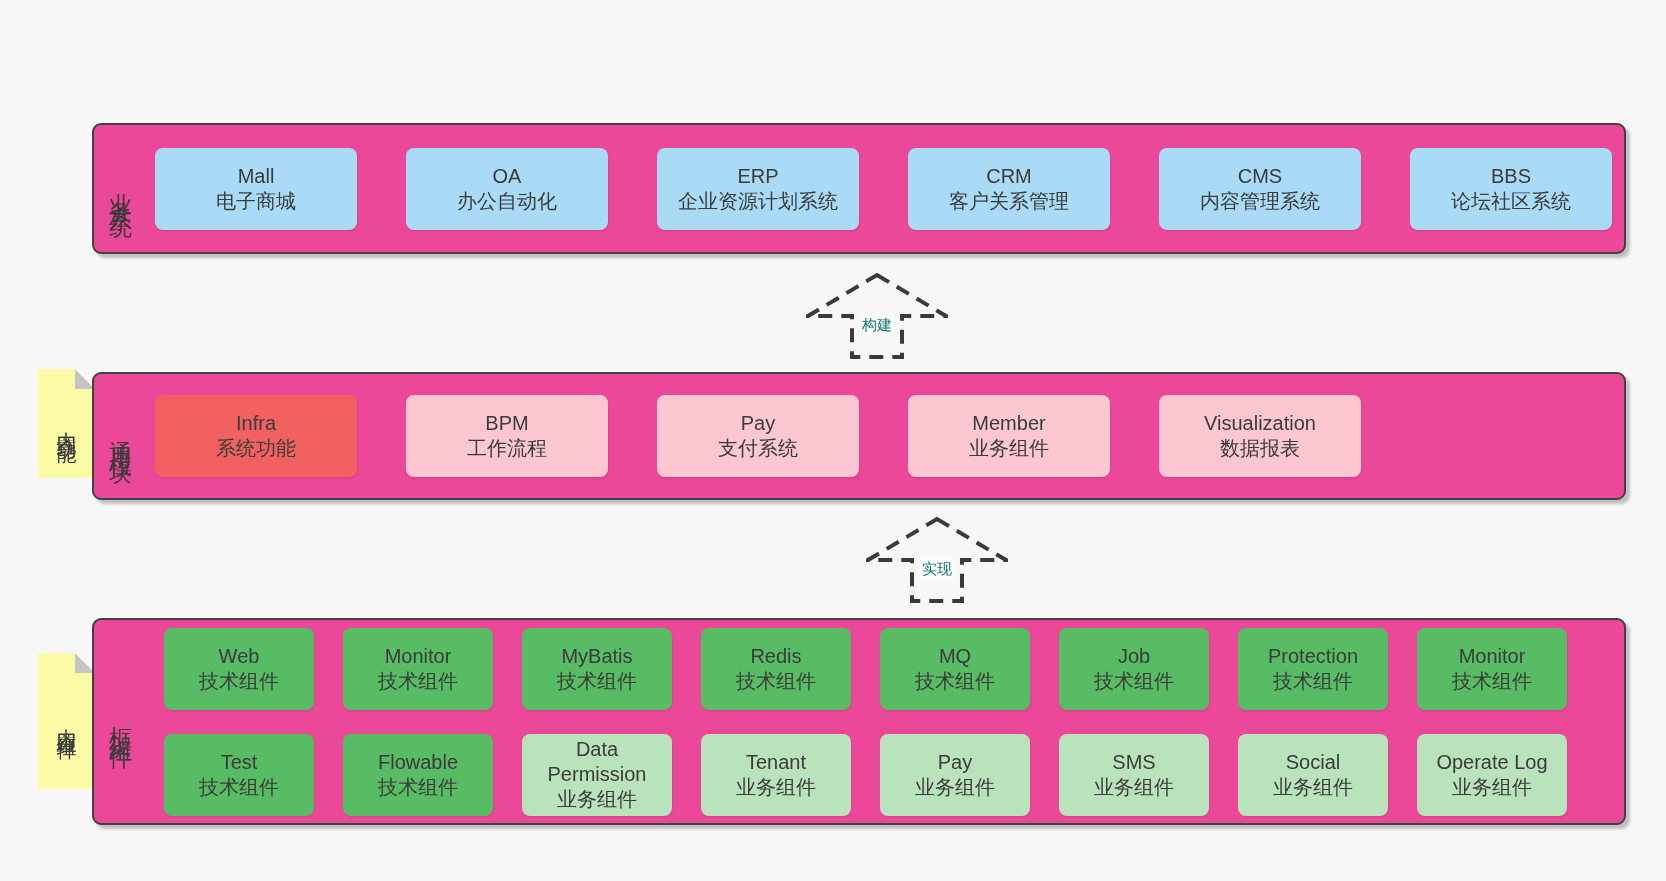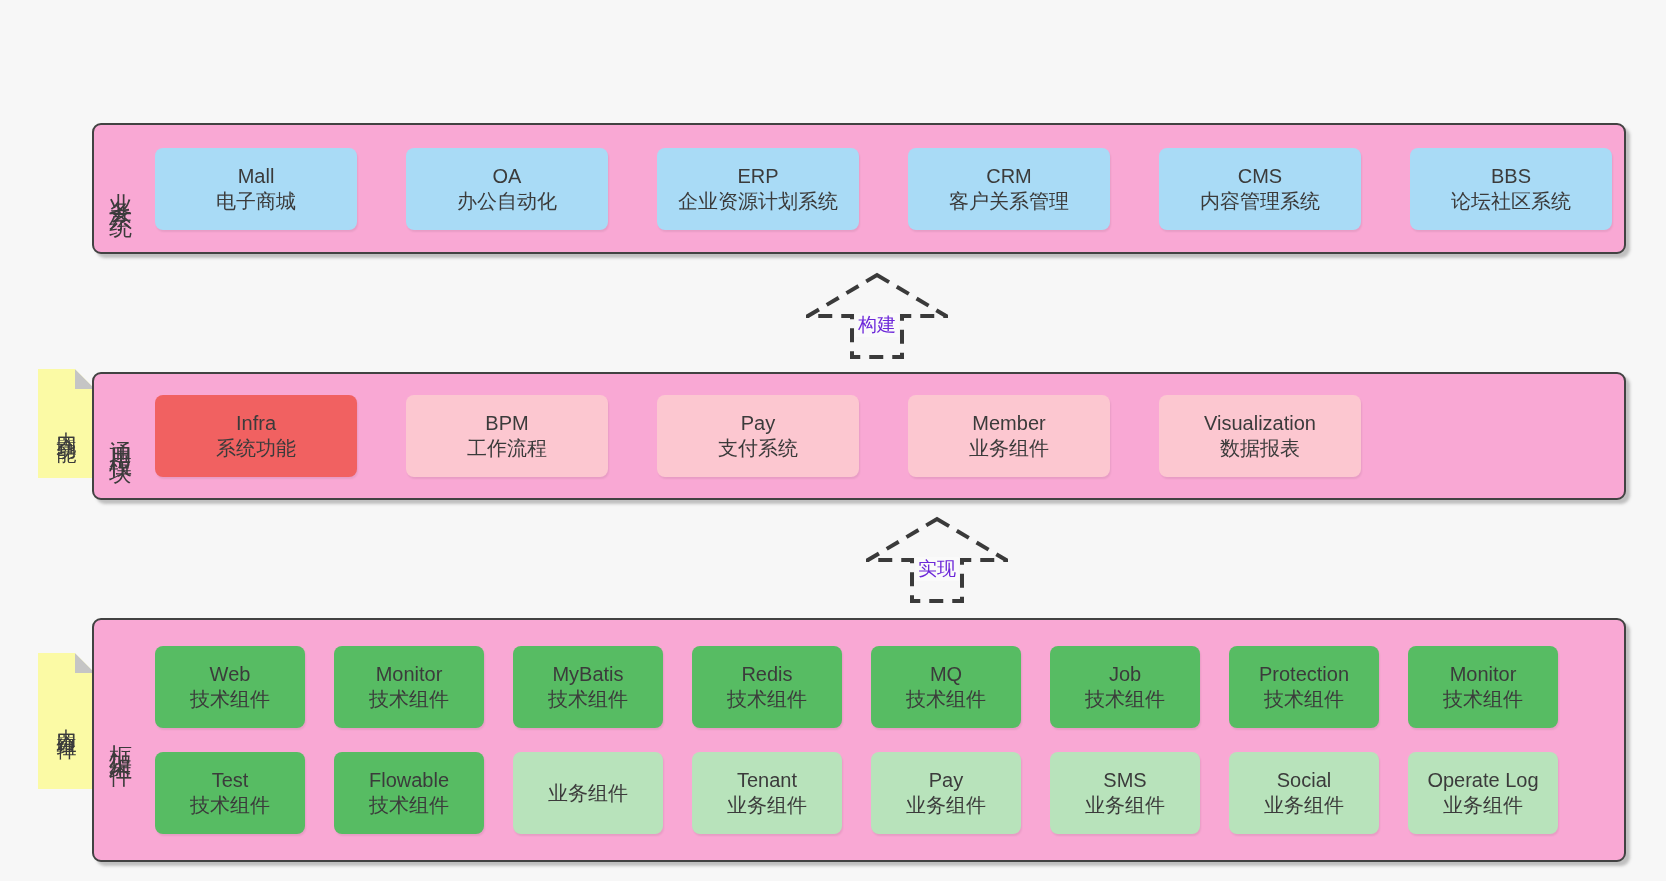--- a/index.html
+++ b/index.html
@@ -7,29 +7,29 @@
   body { font-family:"Liberation Sans","DejaVu Sans",sans-serif; color:#3b3b3b; }
 
   .canvas {
     position:relative; width:1666px; height:881px;
     background:#f7f7f7; overflow:hidden;
   }
 
   
   .band {
     position:absolute; left:92px; width:1534px;
-    background:#f9a8d4;
+    background:#ec4899;
     border:2px solid #424242; border-radius:9px;
     box-shadow:4px 4px 3px rgba(90,90,90,0.35);
     display:flex; align-items:stretch;
     z-index:1;
   }
   .band-1 { top:123px; height:131px; }
   .band-2 { top:372px; height:128px; }
-  .band-3 { top:618px; height:244px; }
+  .band-3 { top:618px; height:207px;gap:9px; }
 
   .band-label {
     align-self:center; margin-left:15px; width:24px;
     writing-mode:vertical-lr; text-orientation:upright;
     font-size:23px; letter-spacing:7px; line-height:24px;
     color:#3b3b3b; white-space:nowrap;
   }
   .band-rows {
     display:flex; flex-direction:column; justify-content:center;
     gap:24px; margin-left:22px;
@@ -78,21 +78,21 @@
   }
 
   
   .up-arrow { position:absolute; width:142px; height:88px; z-index:2; }
   .arrow-1 { left:806px; top:272px; }
   .arrow-2 { left:866px; top:516px;font-family:Liberation Serif, serif; }
   .up-arrow svg { display:block; width:142px; height:88px; }
   .arrow-label {
     position:absolute; left:50%; top:41px; transform:translateX(-50%);
     background:#fafafa; padding:0 3px;
-    font-size:19px; line-height:24px; color:#6d28d9; white-space:nowrap;
+    font-size:15px; line-height:24px; color:#0f766e; white-space:nowrap;
   }
 </style>
 </head>
 <body>
 
 <div class="canvas">
 
   <section class="band band-1">
     <div class="band-label">业务系统</div>
     <div class="band-rows">
@@ -217,20 +217,21 @@
       <div class="row row-8">
         <div class="node green-dark">
           <span class="node-title">Test</span>
           <span class="node-subtitle">技术组件</span>
         </div>
         <div class="node green-dark">
           <span class="node-title">Flowable</span>
           <span class="node-subtitle">技术组件</span>
         </div>
         <div class="node green-light">
+          <span class="node-title">Data Permission</span>
           <span class="node-subtitle">业务组件</span>
         </div>
         <div class="node green-light">
           <span class="node-title">Tenant</span>
           <span class="node-subtitle">业务组件</span>
         </div>
         <div class="node green-light">
           <span class="node-title">Pay</span>
           <span class="node-subtitle">业务组件</span>
         </div>

